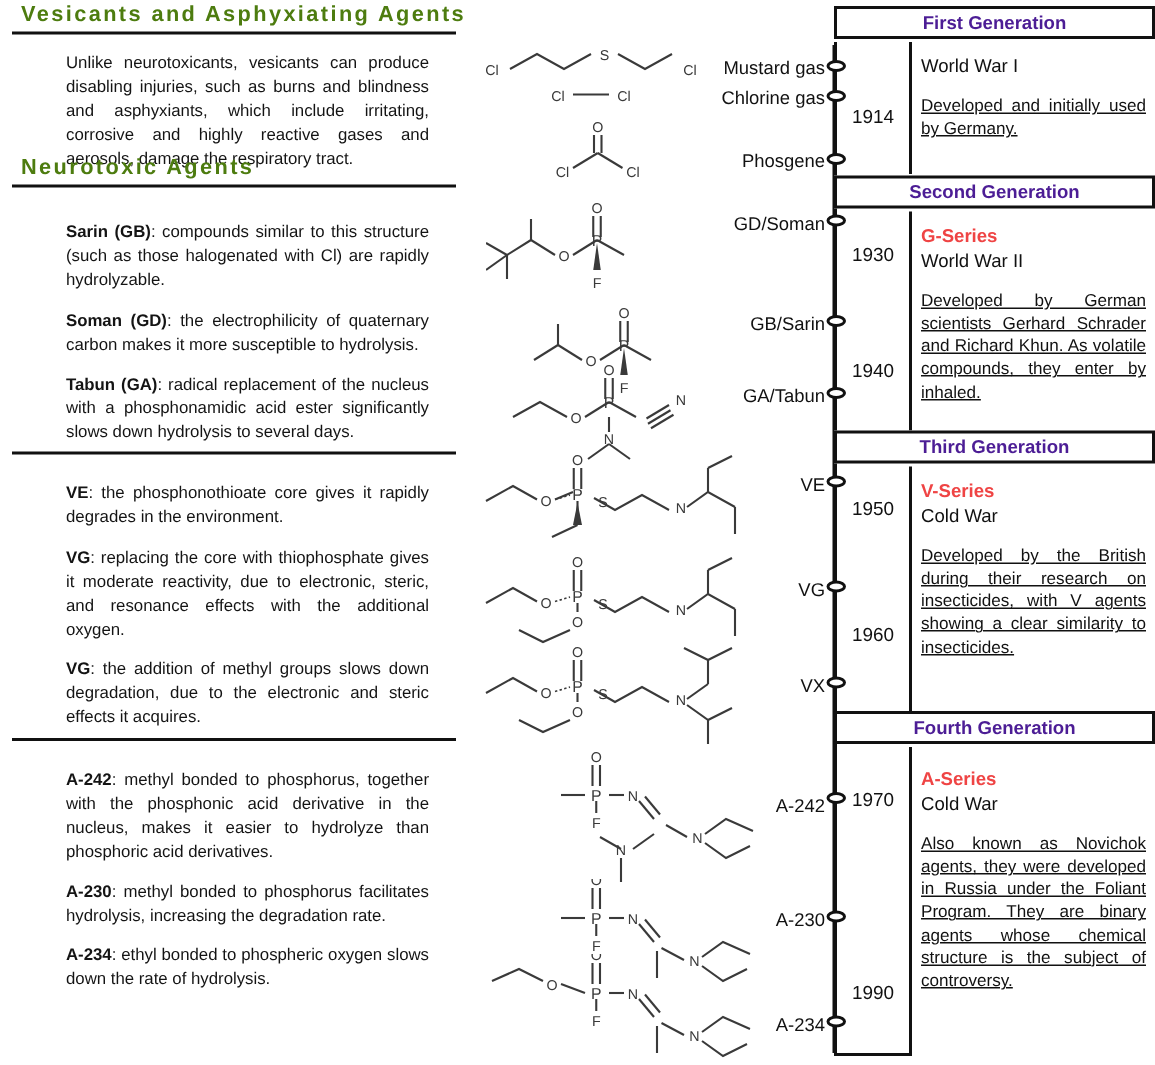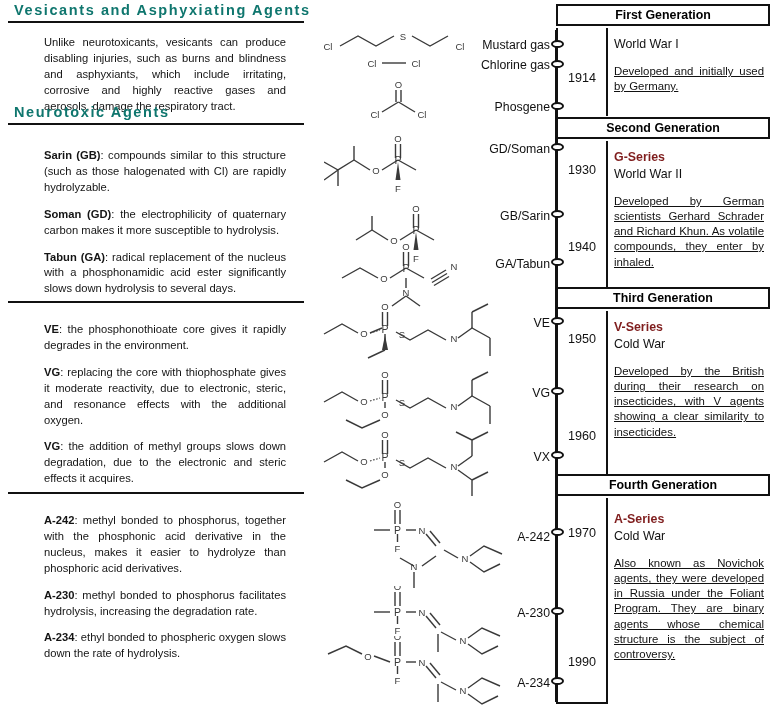--- a/index.html
+++ b/index.html
@@ -10,21 +10,21 @@
     color: #111111;
     overflow: hidden;
   }
   #page { position: relative; width: 770px; height: 710px; }
 
   
   #left-col { position: absolute; left: 0; top: 0; width: 312px; height: 710px; }
 
   .sec-title {
     font-size: 14.5px; font-weight: bold; letter-spacing: 1.6px;
-    color: #0f766e; padding-left: 14px;
+    color: #4d7c0f; padding-left: 14px;
   }
   .sec-rule { border-top: 2.6px solid #111; margin: 3px 8px 0 8px; }
   .rule-only { border-top: 2.6px solid #111; margin: 0 8px; }
 
   .para {
     font-size: 11.2px; line-height: 1.42; text-align: justify;
     color: #141414; padding: 0 26px 0 28px; margin-left: 16px;
   }
   .para b { font-weight: bold; }
   .para + .para { margin-top: 11px; }
@@ -50,32 +50,32 @@
   }
   .node {
     position: absolute; left: 0px; width: 13px; height: 8px;
     border: 2.4px solid #111; border-radius: 50%;
     background: #fff;
   }
   .gen-box {
     position: absolute; left: 5px; width: 214px; height: 22px;
     border: 2.4px solid #111; background: #fff;
     display: flex; align-items: center; justify-content: center;
-    font-size: 12.4px; font-weight: bold; color: #000000;
+    font-size: 12.4px; font-weight: bold; color: #4c1d95;
   }
   .year-rail {
     position: absolute; left: 5px; width: 52px;
     border-left: 2.4px solid #111; border-right: 2.4px solid #111;
   }
   .year {
     position: absolute; left: 5px; width: 52px; text-align: center;
     font-size: 12.6px; color: #111;
   }
   .tl-body { position: absolute; left: 63px; width: 150px; }
-  .tl-head { font-size: 12.4px; font-weight: bold; color: #7f1d1d; line-height: 1.28; }
+  .tl-head { font-size: 12.4px; font-weight: bold; color: #ef4444; line-height: 1.28; }
   .tl-sub  { font-size: 12.4px; color: #111; line-height: 1.3; }
   .tl-desc { font-size: 11.4px; color: #111; line-height: 1.33; text-align: justify; margin-top: 12px; text-decoration: underline; }
   .rail-cap {
     position: absolute; left: 5px; width: 52px; height: 0;
     border-top: 2.4px solid #111;
   }
 </style>
 </head>
 <body>
 
@@ -413,21 +413,21 @@
       <div class="tl-sub">World War II</div>
       <div class="tl-desc">Developed by German scientists Gerhard Schrader and Richard Khun. As volatile compounds, they enter by inhaled.</div>
     </div>
 
     <div class="gen-box" style="top:287px;">Third Generation</div>
     <div class="year-rail" style="top:311px; height:163px;"></div>
     <div class="node" style="top:317px;"></div>
     <div class="node" style="top:387px;"></div>
     <div class="node" style="top:451px;"></div>
     <div class="year" style="top:332px;">1950</div>
-    <div class="year" style="top:429px;">1960</div>
+    <div class="year" style="top:416px;">1960</div>
     <div class="tl-body" style="top:320px;">
       <div class="tl-head">V-Series</div>
       <div class="tl-sub">Cold War</div>
       <div class="tl-desc">Developed by the British during their research on insecticides, with V agents showing a clear similarity to insecticides.</div>
     </div>
 
     <div class="gen-box" style="top:474px;">Fourth Generation</div>
     <div class="year-rail" style="top:498px; height:204px;"></div>
     <div class="rail-cap" style="top:702px;"></div>
     <div class="node" style="top:528px;"></div>

